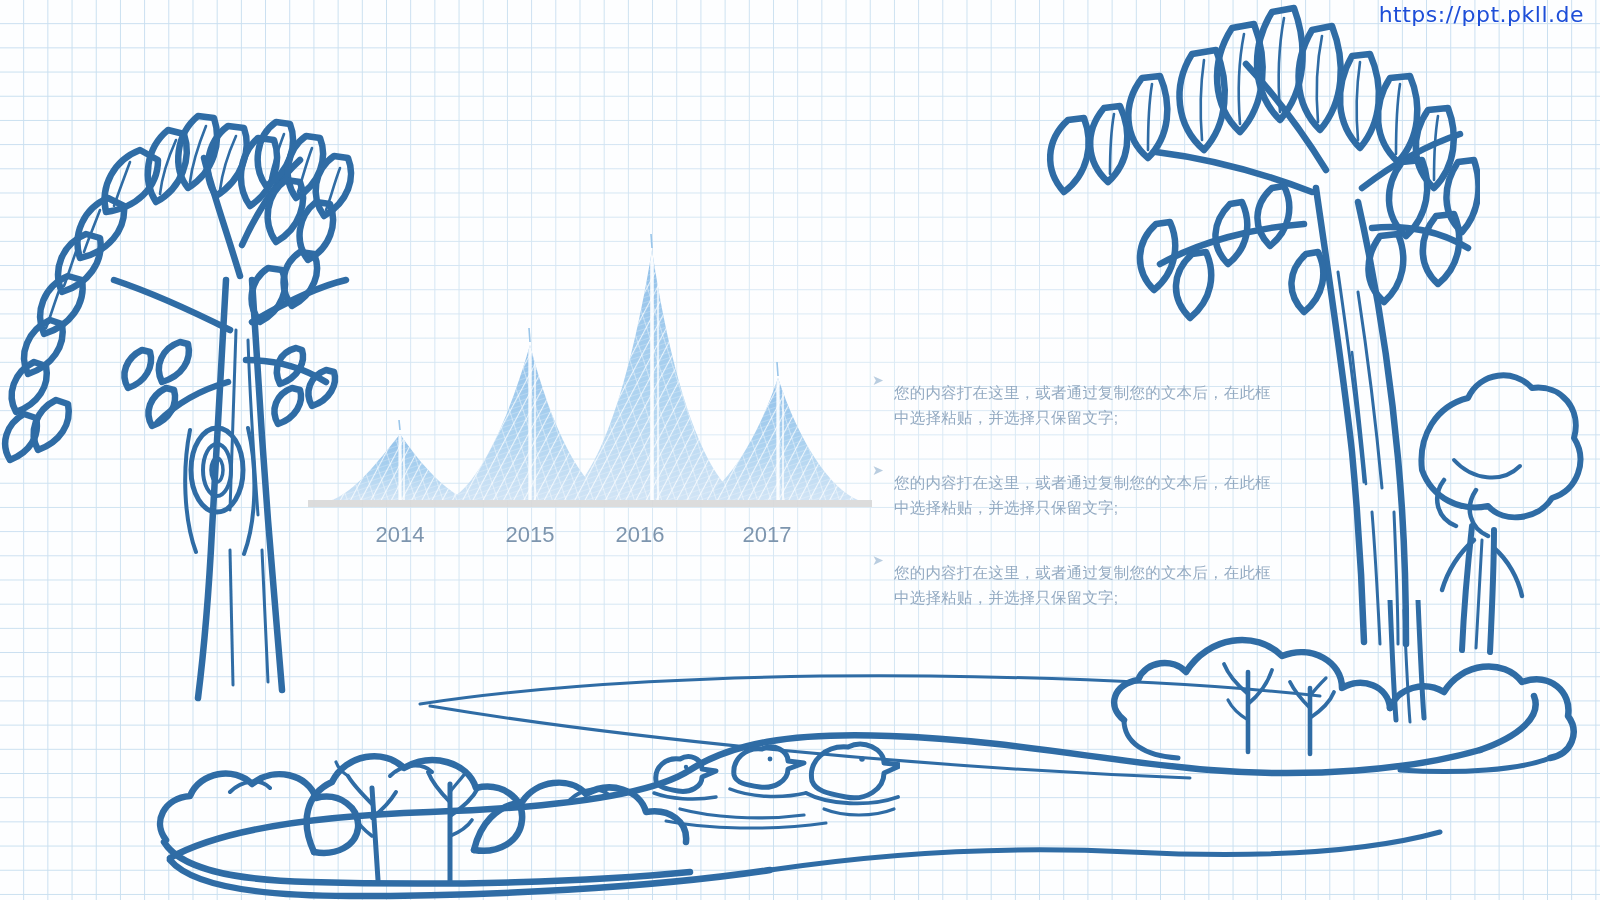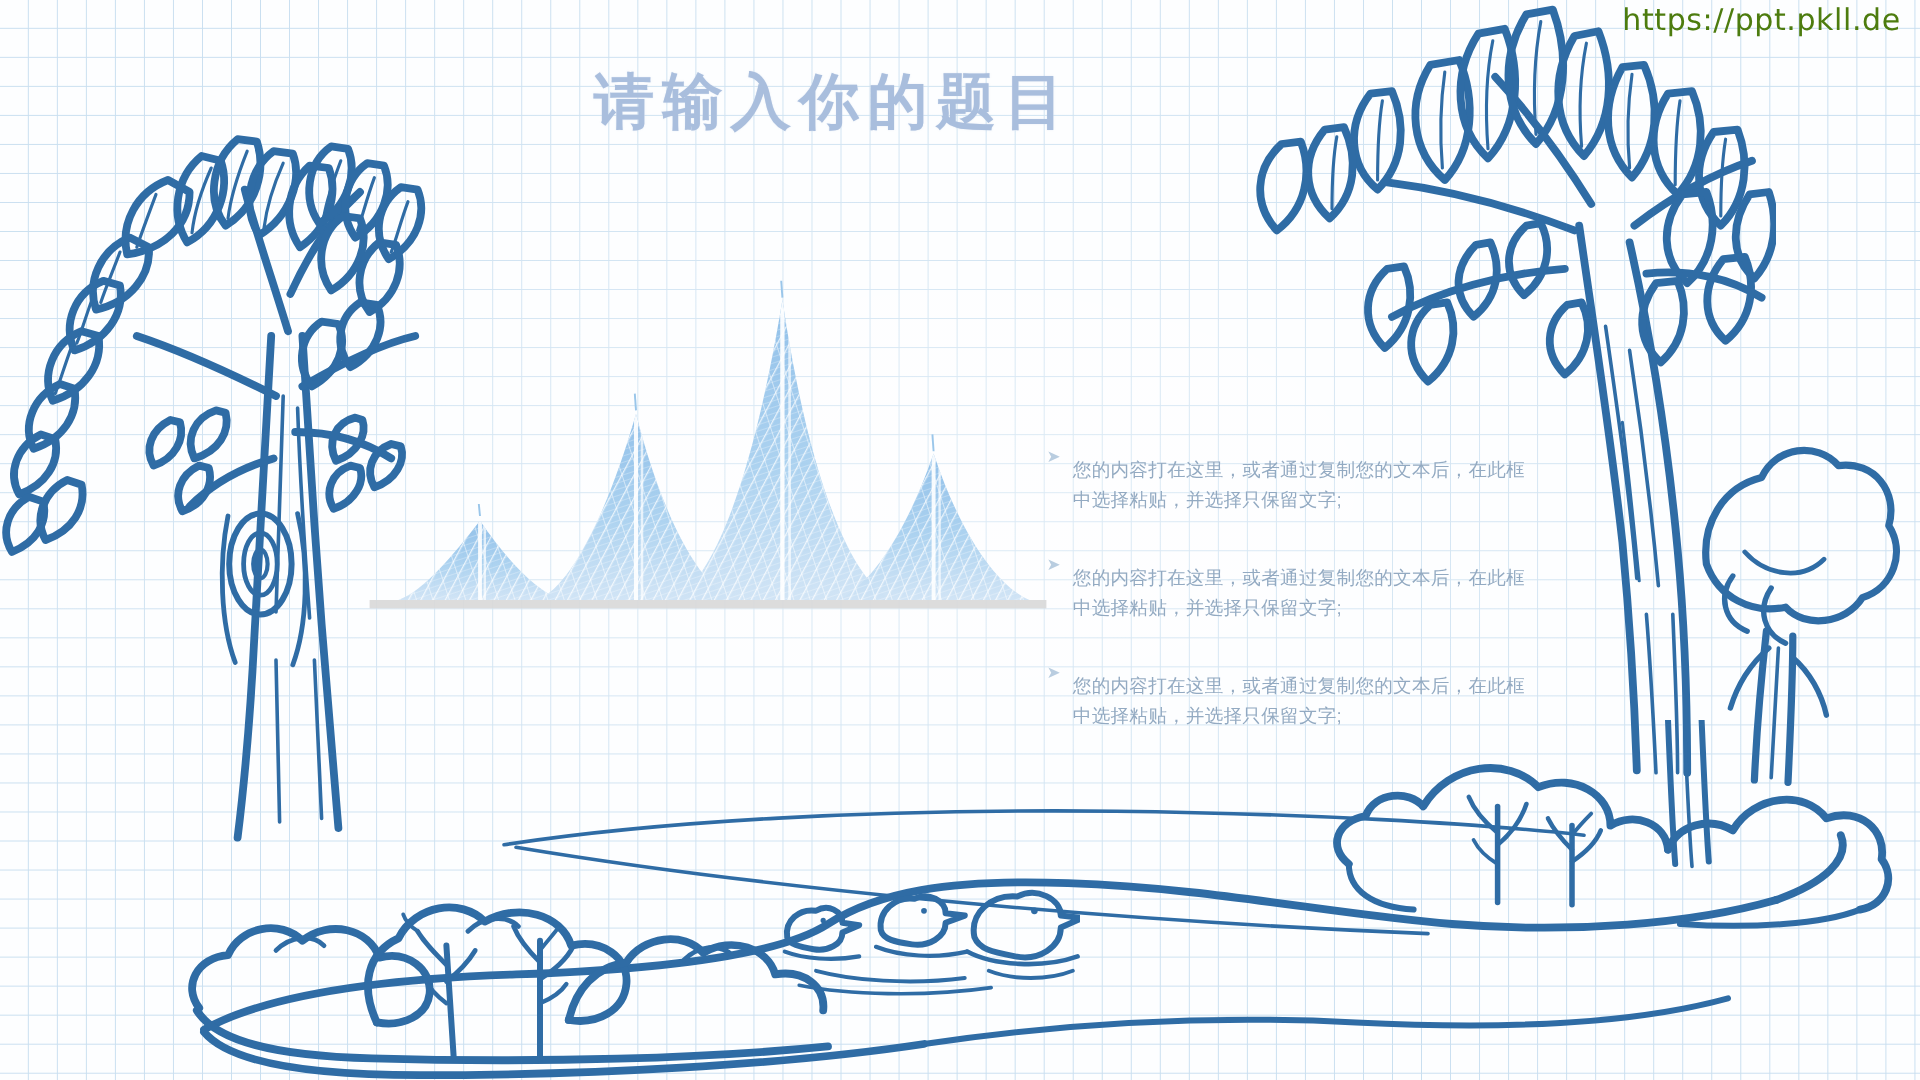--- a/index.html
+++ b/index.html
@@ -23,22 +23,22 @@
   .paper-fade{
     position:absolute;inset:0;
     background:
       radial-gradient(ellipse 80% 70% at 50% 45%, rgba(255,255,255,.38) 0%, rgba(255,255,255,0) 75%);
     pointer-events:none;
   }
 
   
   .watermark{
     position:absolute;top:2px;right:16px;
-    font-size:25px;letter-spacing:.5px;
-    color:#4d7c0f;font-family:"DejaVu Sans",sans-serif;
+    font-size:22px;letter-spacing:.5px;
+    color:#1d4ed8;font-family:"DejaVu Sans",sans-serif;
     white-space:nowrap;
   }
 
   
   .title-wrap{
     position:absolute;left:495px;top:55px;width:420px;height:62px;
   }
   .title{
     font-size:50px;font-weight:bold;letter-spacing:7px;
     line-height:60px;white-space:nowrap;
@@ -320,23 +320,20 @@
 
         <path d="M40 74 C70 82 118 86 164 80" stroke-width="3.2"></path>
         <path d="M26 86 C66 94 130 96 186 88" stroke-width="3"></path>
       </g>
     </svg>
 
   </div>
 
   <div class="watermark">https://ppt.pkll.de</div>
 
-  <div class="title-wrap">
-    <div class="title">请输入你的题目</div>
-  </div>
 
   <div class="chart">
     <svg width="580" height="300" viewBox="0 0 580 300">
       <defs>
         <linearGradient id="peakGrad" x1="0" y1="0" x2="0" y2="1">
           <stop offset="0%" stop-color="#8cbde8"></stop>
           <stop offset="55%" stop-color="#a8d0ef"></stop>
           <stop offset="100%" stop-color="#cfe3f5"></stop>
         </linearGradient>
         <pattern id="hatchA" width="9" height="9" patternUnits="userSpaceOnUse" patternTransform="rotate(28)">
@@ -408,20 +405,26 @@
           <rect x="390" y="130" width="180" height="150" fill="url(#hatchC)"></rect>
           <path d="M478 146 L478 272" stroke="#ffffff" stroke-width="3.3" opacity=".9"></path>
           <path d="M483 154 L483 272" stroke="#ffffff" stroke-width="2" opacity=".7"></path>
         </g>
         <path d="M478 146 L477 132" stroke="#9ac6ea" stroke-width="1.6"></path>
       </g>
 
       <rect x="8" y="270" width="564" height="7" fill="#d8d8d8" opacity=".9"></rect>
     </svg>
 
+    <div class="axis-labels">
+      <div class="axis-label" style="left:55px;">2014</div>
+      <div class="axis-label" style="left:185px;">2015</div>
+      <div class="axis-label" style="left:295px;">2016</div>
+      <div class="axis-label" style="left:422px;">2017</div>
+    </div>
   </div>
 
   <div class="bullets">
 
     <div class="bullet">
       <span class="bullet-marker">➤</span>
       <span class="bullet-text">您的内容打在这里，或者通过复制您的文本后，在此框中选择粘贴，并选择只保留文字;</span>
     </div>
 
     <div class="bullet">

